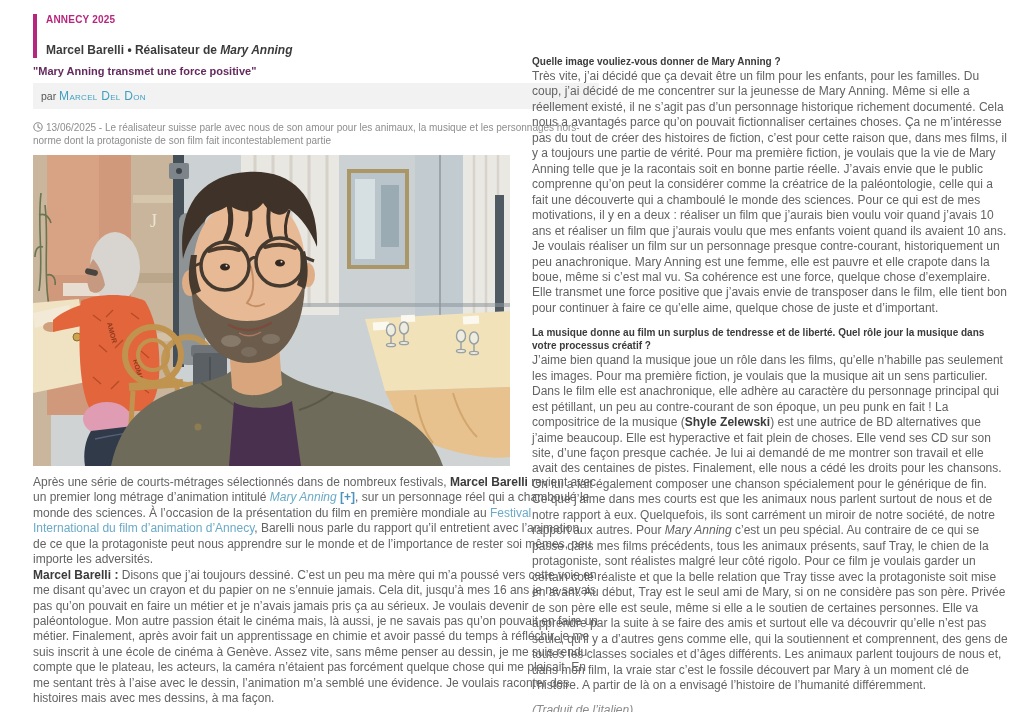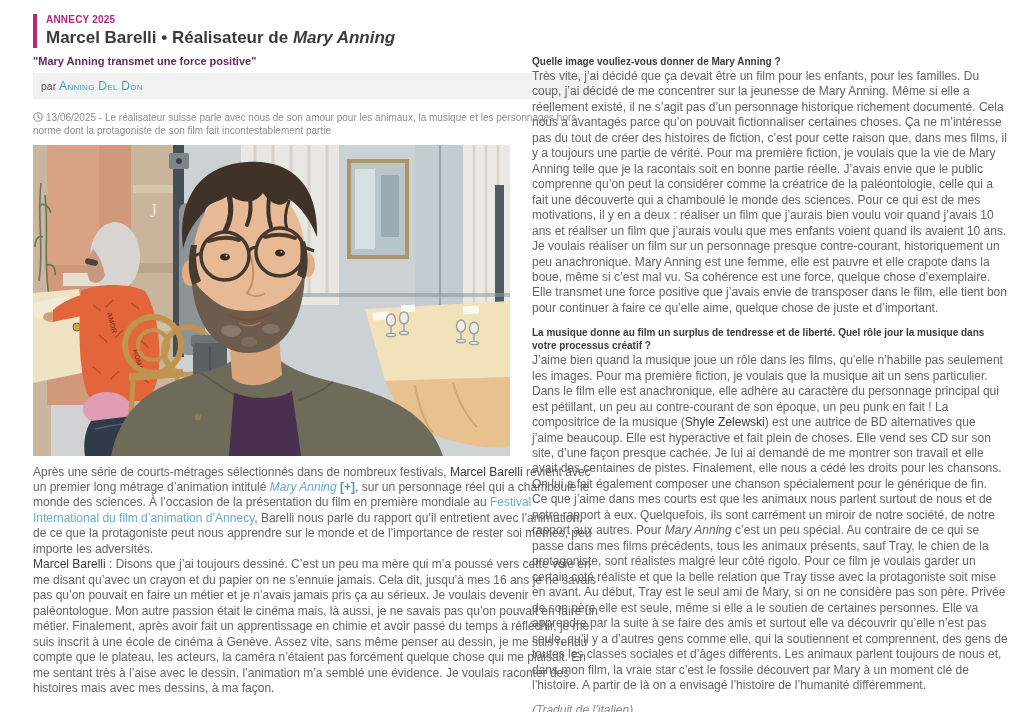--- a/index.html
+++ b/index.html
@@ -3,33 +3,33 @@
 <meta charset="utf-8">
 <style>
   html,body{margin:0;padding:0;background:#fff;}
   .page{position:relative;width:1024px;height:712px;background:#fff;overflow:hidden;
         font-family:"Liberation Sans",sans-serif;-webkit-font-smoothing:antialiased;}
   .left-col{position:absolute;left:33px;top:14px;width:566px;}
   .right-col{position:absolute;left:532px;top:56px;width:478px;}
 
   .head-block{border-left:4px solid #b7267e;padding-left:9px;}
   .eyebrow{font-size:10px;font-weight:bold;color:#b7267e;letter-spacing:.2px;}
-  .title{font-size:17px;font-weight:bold;color:#3b3b3b;margin-top:3px;line-height:1.15;}
+  .title{font-size:12px;font-weight:bold;color:#3b3b3b;margin-top:19px;line-height:1.15;}
   .title .film{font-style:italic;}
   .quote{margin-top:7px;font-size:11px;font-weight:bold;color:#642a5e;}
   .byline{margin-top:6px;background:#f2f2f2;padding:6px 8px;font-size:10.5px;color:#555;}
   .byline a{color:#3f9fc0;text-decoration:none;font-variant:small-caps;font-size:12px;letter-spacing:.3px;}
   .standfirst{margin-top:12px;font-size:10px;color:#8d8d8d;line-height:1.3;}
   .standfirst .clk{vertical-align:-1px;margin-right:3px;}
 
   .photo-wrap{margin-top:8px;width:477px;height:311px;line-height:0;}
 
   p.body{font-size:12px;color:#636363;line-height:1.29;margin:9px 0 0;}
   .q{font-size:10px;font-weight:bold;color:#3b3b3b;line-height:1.29;margin:11px 0 0;}
-  .bold-dark{font-weight:normal;color:#3b3b3b;}
+  .bold-dark{font-weight:bold;color:#3b3b3b;}
   a.lnk{color:#6aaac8;text-decoration:none;}
   a.lnk.film{font-style:italic;}
   a.plus{color:#4d93c0;font-weight:bold;text-decoration:none;}
   .footnote{font-size:12px;color:#8a8a8a;font-style:italic;margin-top:10px;}
   .right-col .q:first-child{margin-top:0;}
 </style>
 </head>
 <body>
 
 <div class="page">
@@ -38,21 +38,21 @@
 
     <div class="head-block">
       <div class="eyebrow">ANNECY 2025</div>
       <div class="title"><span>Marcel Barelli • Réalisateur de </span><span class="film">Mary Anning</span></div>
     </div>
 
     <div class="quote">"Mary Anning transmet une force positive"</div>
 
     <div class="byline">
       <span>par</span>
-      <a href="#">Anning Del Don</a>
+      <a href="#">Marcel Del Don</a>
     </div>
 
     <div class="standfirst">
       <svg class="clk" width="10" height="10" viewBox="0 0 10 10">
         <circle cx="5" cy="5" r="4.2" fill="none" stroke="#8d8d8d" stroke-width="1.1"></circle>
         <path d="M5,2.6 L5,5 L7,6.2" fill="none" stroke="#8d8d8d" stroke-width="1.1" stroke-linecap="round"></path>
       </svg><span>13/06/2025 - Le réalisateur suisse parle avec nous de son amour pour les animaux, la musique et les personnages hors-norme dont la protagoniste de son film fait incontestablement partie</span>
     </div>
 
     <div class="photo-wrap">

